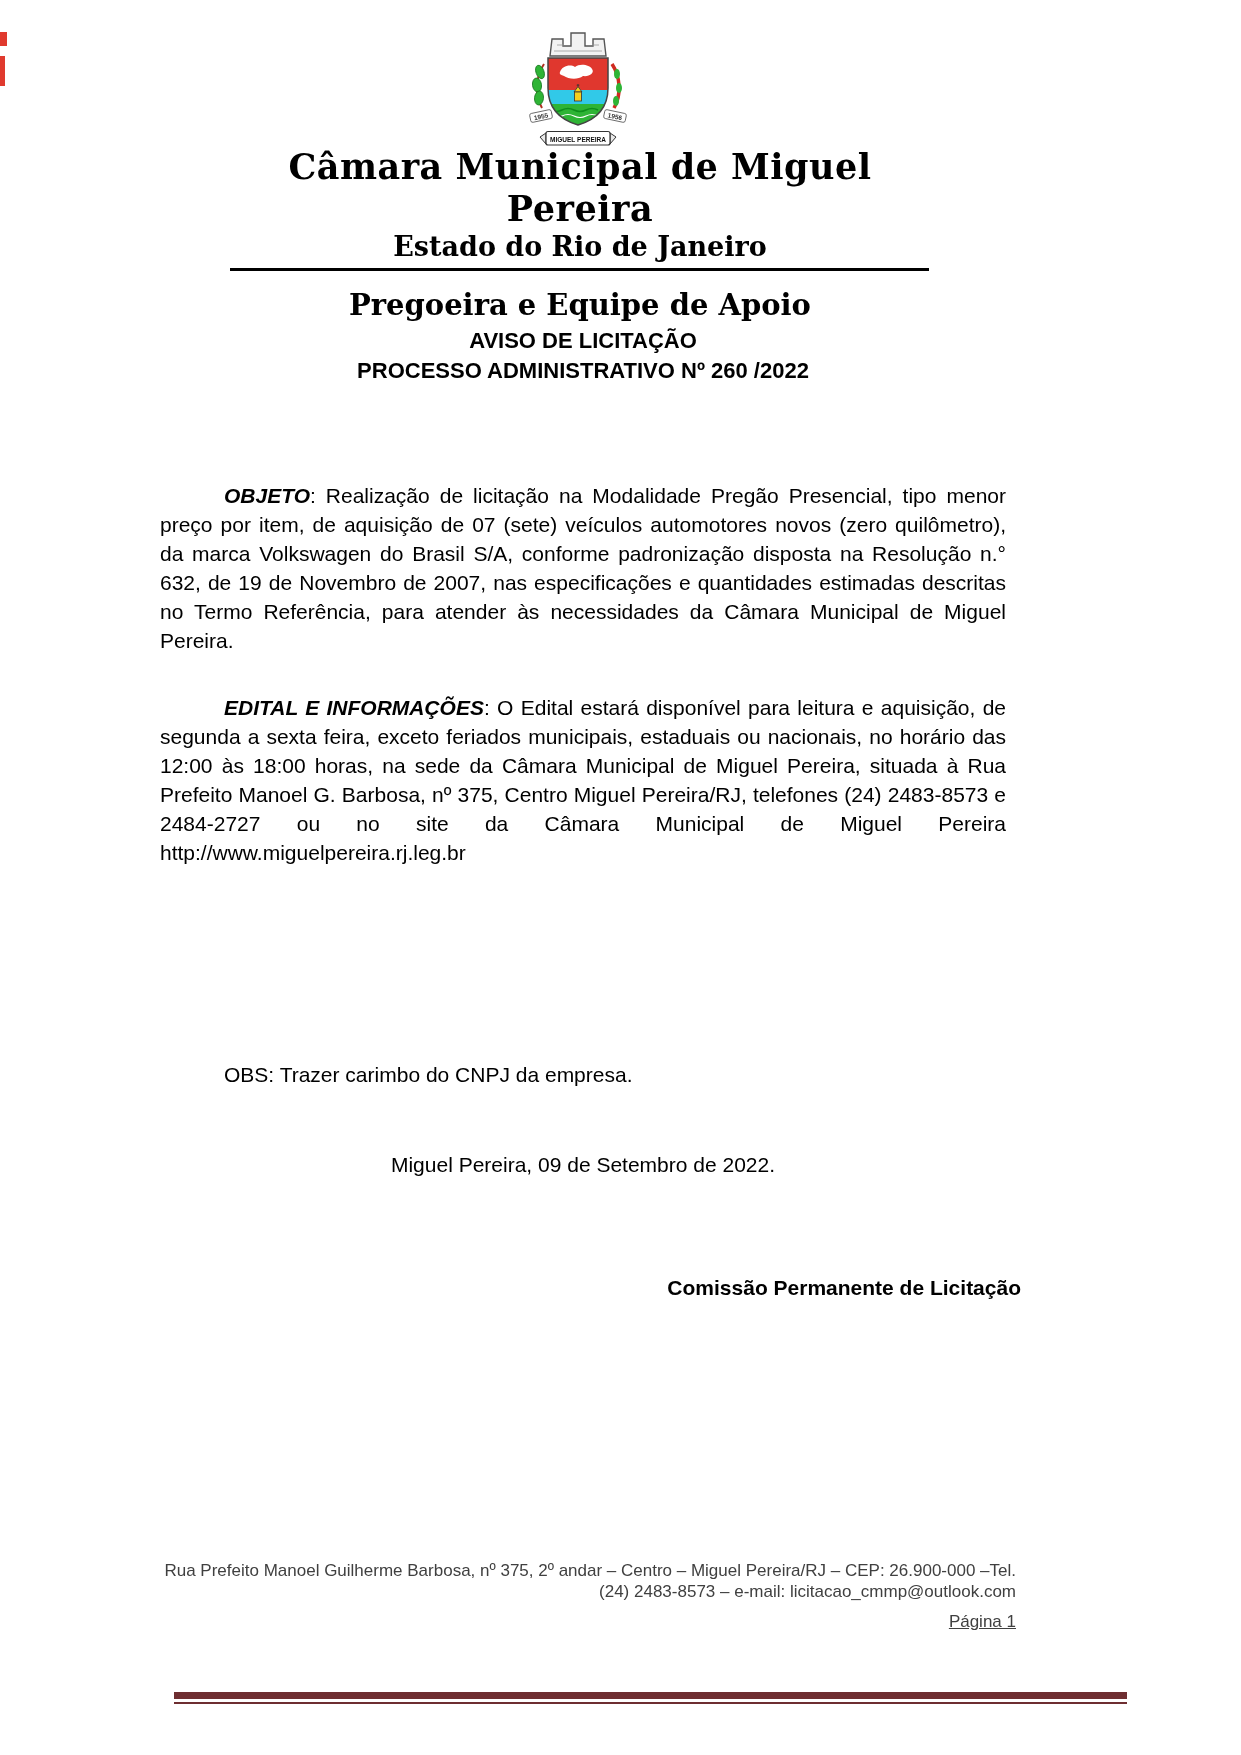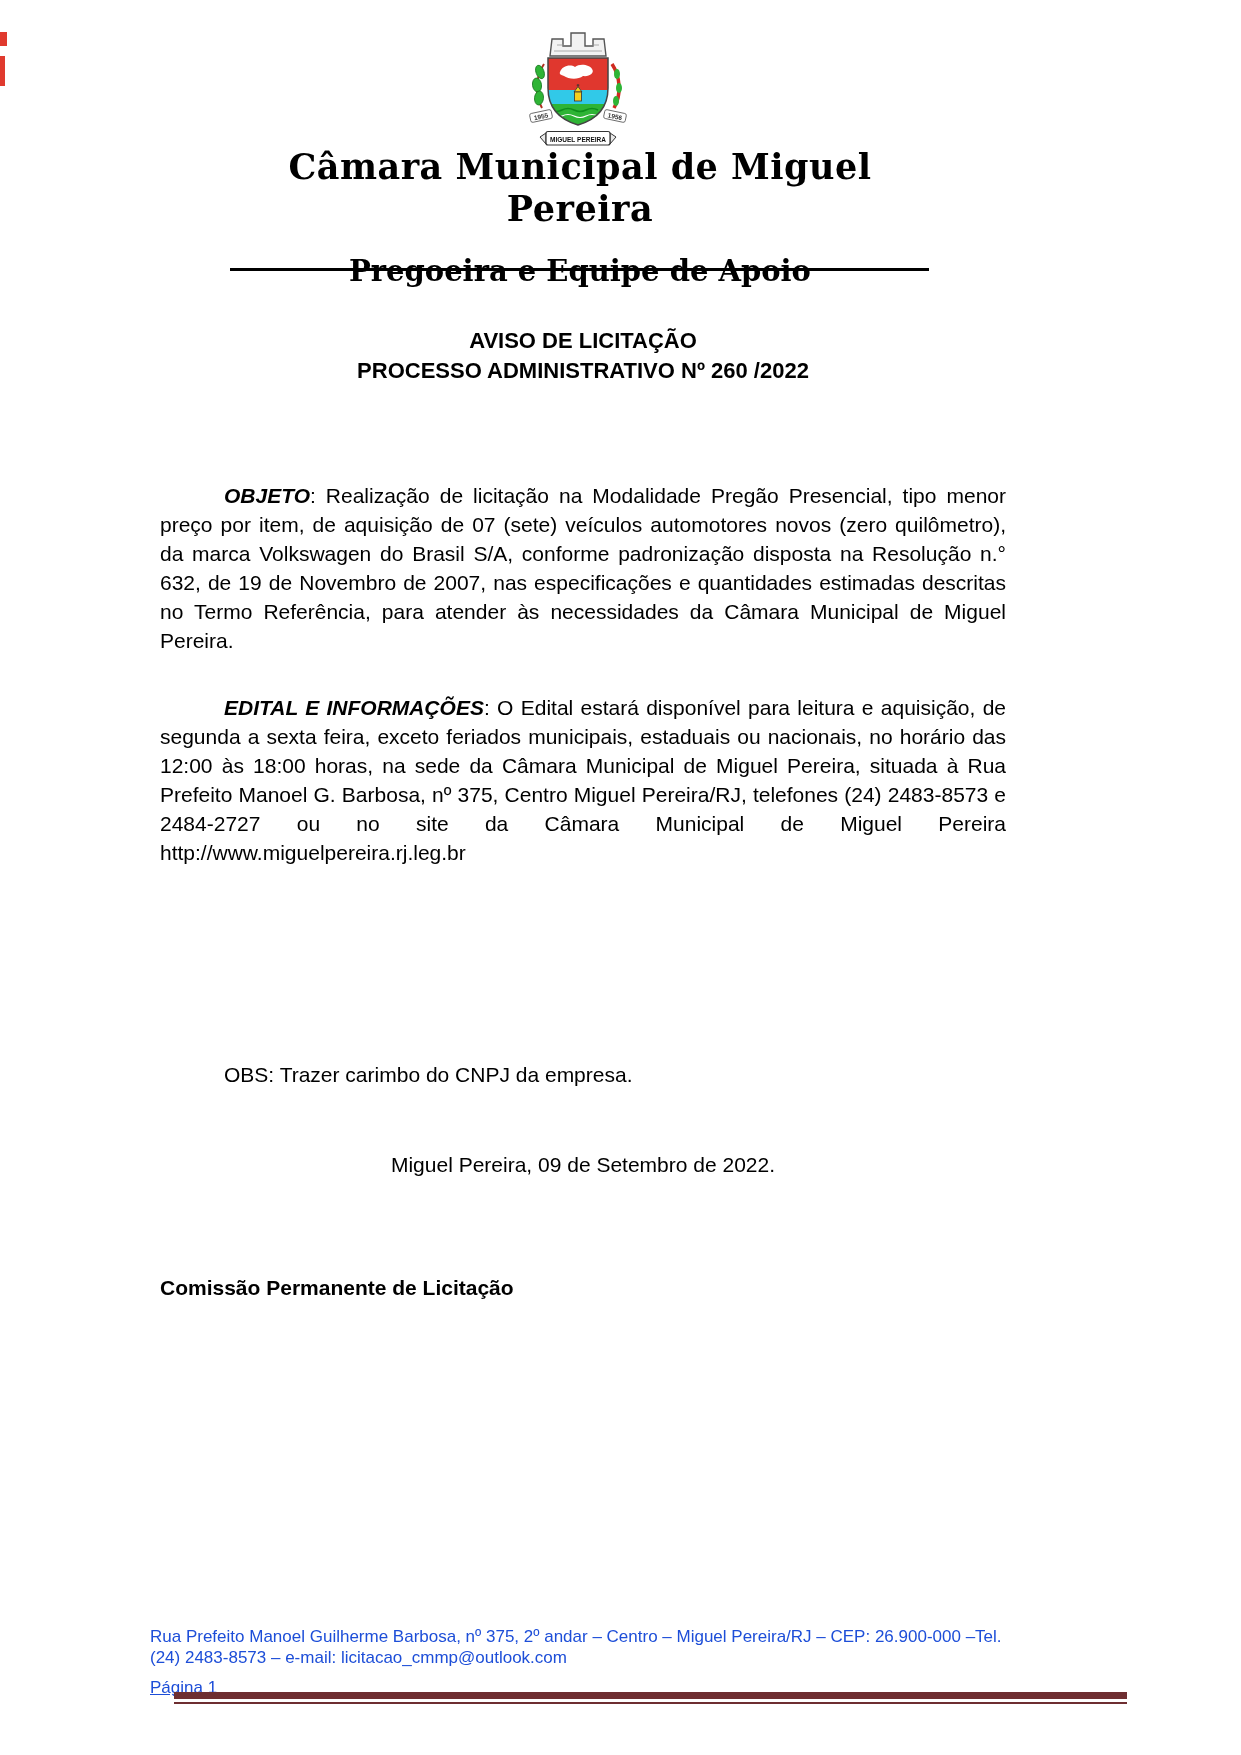--- a/index.html
+++ b/index.html
@@ -31,25 +31,25 @@
   .bodytext{position:absolute;left:160px;top:481px;width:846px;
     font-size:21px;line-height:29px;text-align:justify;}
   .bodytext p{margin:0;text-indent:64px;}
   .bodytext p + p{margin-top:38px;}
   .bodytext b{font-weight:bold;font-style:italic;}
 
   .obs{position:absolute;left:160px;top:1060px;width:846px;
     font-size:21px;line-height:29px;text-indent:64px;}
   .dateline{position:absolute;left:160px;top:1153px;width:846px;
     font-size:21px;text-align:center;}
-  .signature{position:absolute;left:160px;top:1276px;width:846px;
-    font-size:21px;font-weight:bold;text-align:left;}
+  .signature{position:absolute;left:175px;top:1276px;width:846px;
+    font-size:21px;font-weight:bold;text-align:right;}
 
-  .footer{position:absolute;left:150px;top:1626px;width:866px;text-align:left;
-    font-size:17px;line-height:21px;color:#1d4ed8;}
+  .footer{position:absolute;left:150px;top:1560px;width:866px;text-align:right;
+    font-size:17px;line-height:21px;color:#404040;}
   .footer .pg{margin-top:9px;text-decoration:underline;}
   .footer-bar{position:absolute;left:174px;top:1692px;width:953px;}
   .footer-bar .thick{height:7px;background:#6e2e31;}
   .footer-bar .thin{height:2px;background:#6e2e31;margin-top:3px;}
 </style>
 </head>
 <body>
 
 <div class="page">
 
@@ -97,20 +97,21 @@
       <text x="95" y="94.8" text-anchor="middle" font-size="6.5" font-weight="bold" fill="#333" font-family="Liberation Sans, sans-serif">1956</text>
     </g>
 
     <path d="M26 109 L20 113 L26 120 Z M90 109 L96 113 L90 120 Z" fill="#e9e9e9" stroke="#333" stroke-width="1"></path>
     <rect x="26" y="107.5" width="64" height="13.5" rx="2" fill="#ffffff" stroke="#333" stroke-width="1.2"></rect>
     <text x="58" y="118" text-anchor="middle" font-size="8" font-weight="bold" fill="#111" textLength="56" lengthAdjust="spacingAndGlyphs" font-family="Liberation Sans, sans-serif">MIGUEL PEREIRA</text>
   </svg>
 
   <div class="letterhead">
     <div class="lh1">Câmara Municipal de Miguel Pereira</div>
+    <div class="lh2">Estado do Rio de Janeiro</div>
     <div class="lh3">Pregoeira e Equipe de Apoio</div>
   </div>
   <div class="head-rule"></div>
 
   <div class="title-block">
     <div>AVISO DE LICITAÇÃO</div>
     <div>PROCESSO ADMINISTRATIVO Nº 260 /2022</div>
   </div>
 
   <div class="bodytext">

